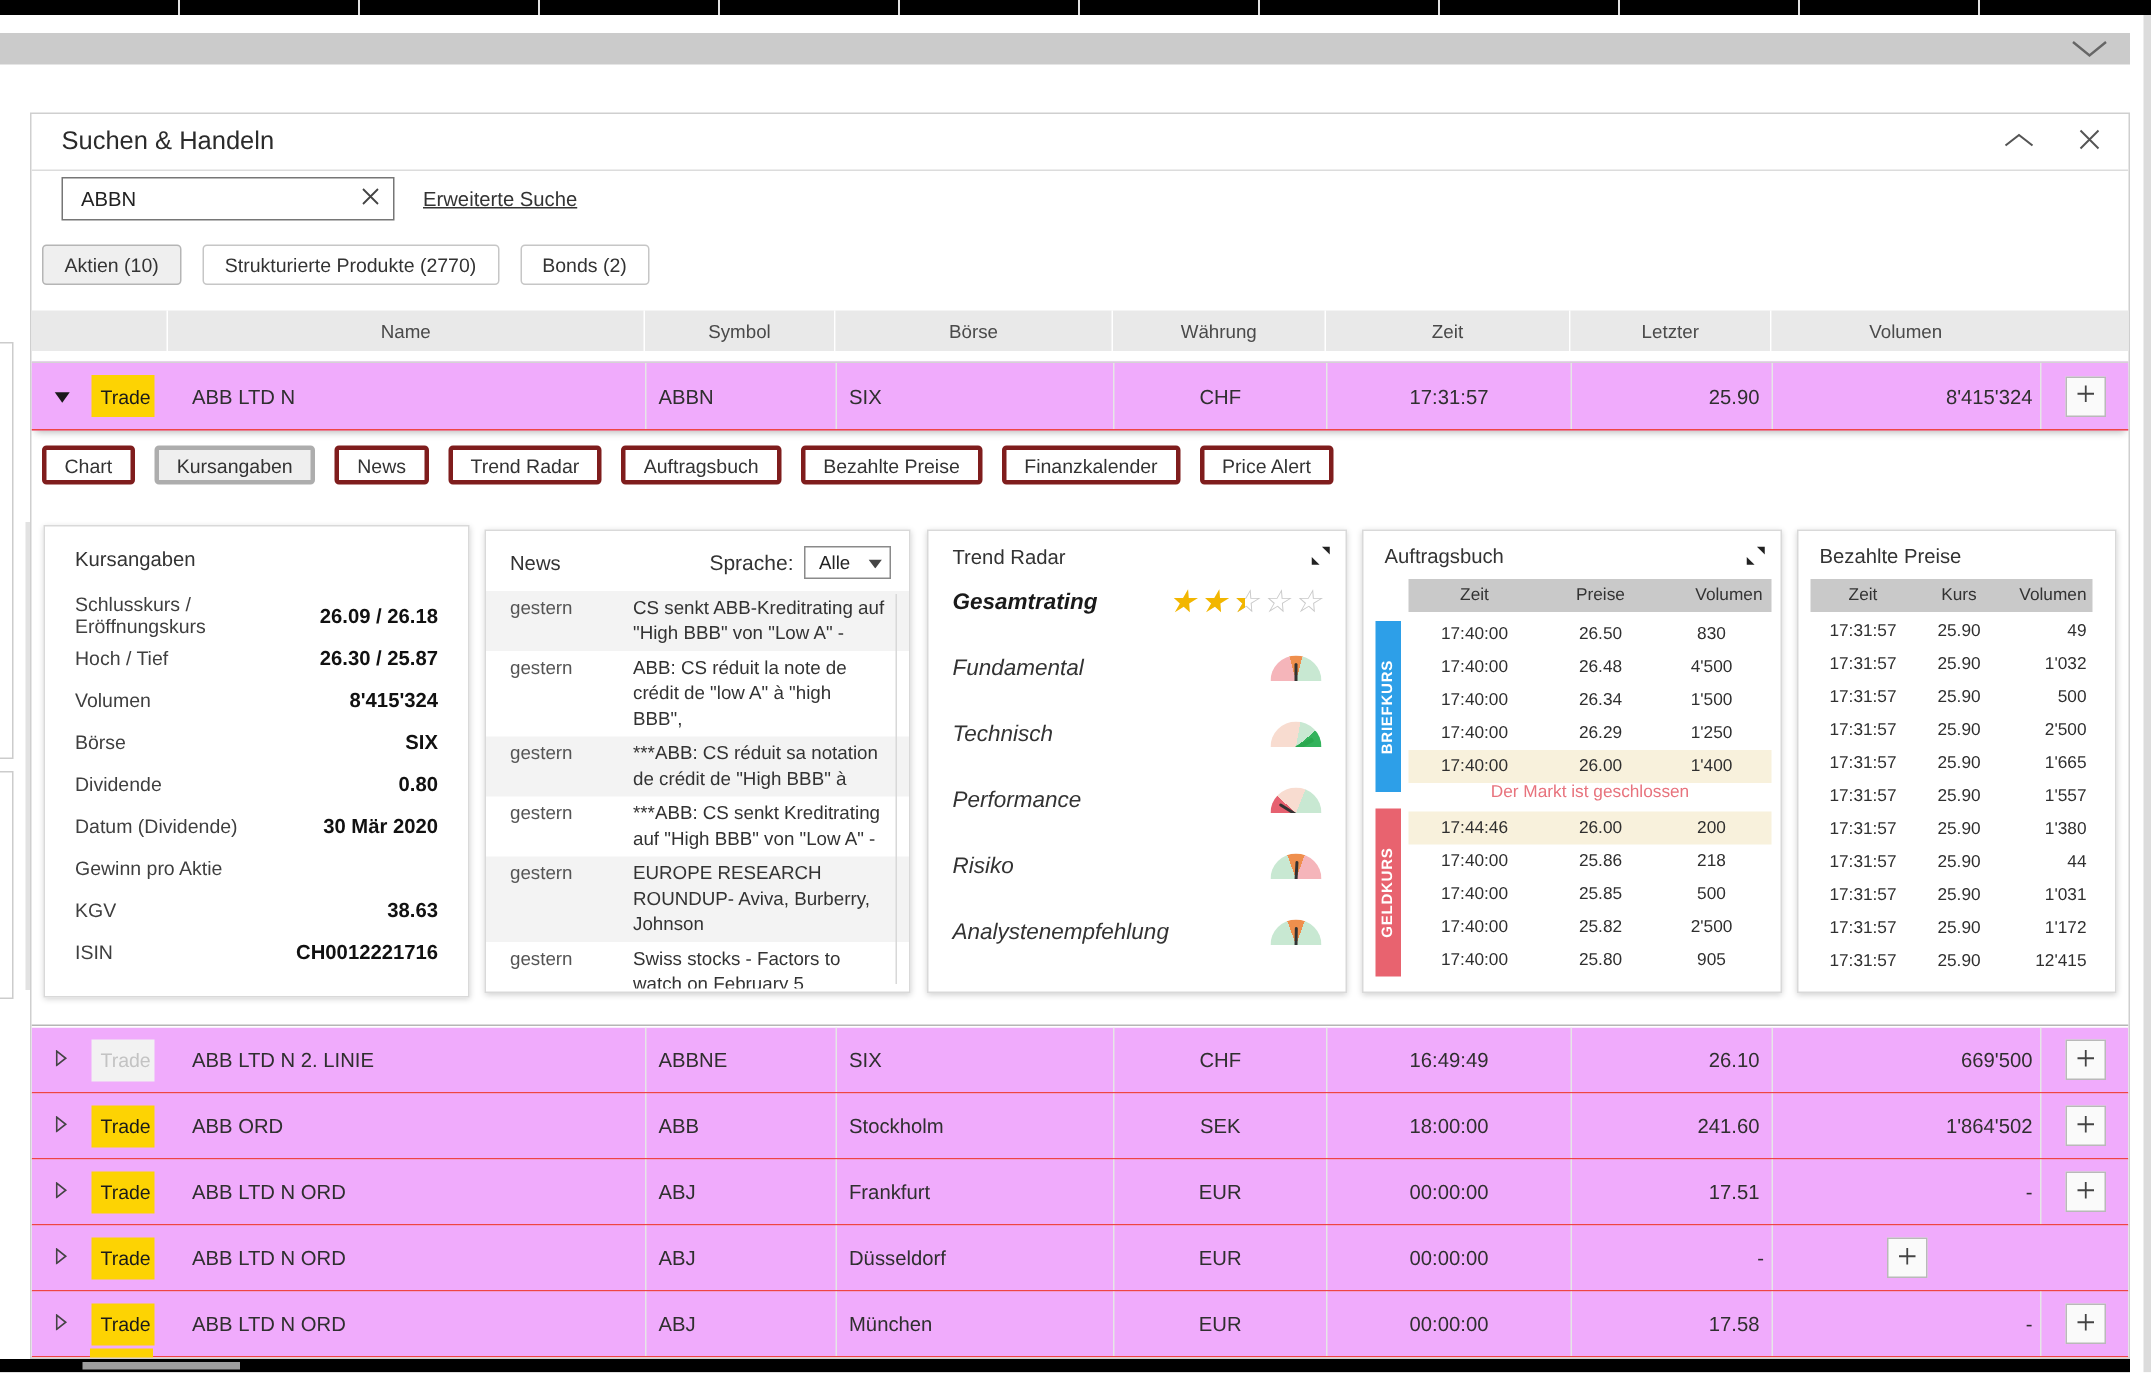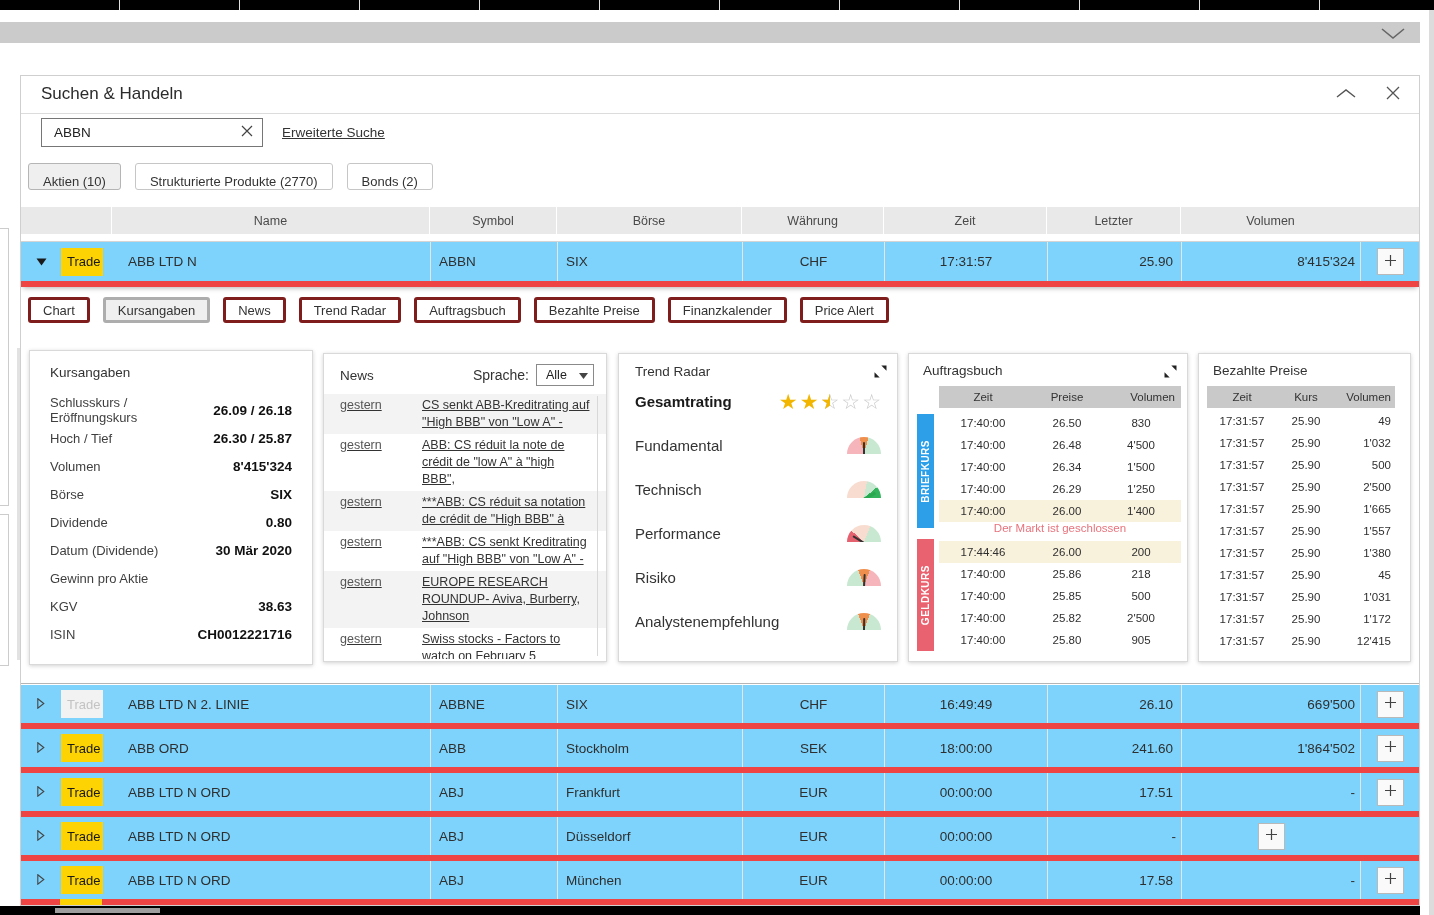--- a/index.html
+++ b/index.html
@@ -31,32 +31,32 @@
 
   .search-box{position:absolute;left:20px;top:42px;width:222px;height:29px;border:1px solid #767676;
     display:flex;align-items:center;box-sizing:border-box;background:#fff;}
   .search-input{flex:1;min-width:0;border:none;outline:none;background:transparent;
     font-family:inherit;font-size:13.5px;color:#222;padding:0 0 0 12px;}
   .search-clear{width:30px;display:flex;justify-content:center;cursor:pointer;background:none;border:none;padding:0;}
   .adv-link{position:absolute;left:261px;top:49px;font-size:13.5px;color:#333;text-decoration:underline;cursor:pointer;}
 
   #chips{position:absolute;left:7px;top:87px;display:flex;gap:14px;}
   .chip{height:27px;padding:0 14px;border:1px solid #c6c6c6;border-radius:3px;background:#fff;
-    font-size:13px;color:#333;display:flex;align-items:flex-end;cursor:pointer;box-sizing:border-box;}
+    font-size:13px;color:#333;display:flex;align-items:center;cursor:pointer;box-sizing:border-box;}
   .chip.selected{background:#efefef;border-color:#b5b5b5;}
 
   
   .tbl-header{position:absolute;left:0;top:131px;right:0;height:27px;display:grid;
     grid-template-columns:91px 318px 127px 185px 142px 163px 134px 179px 1fr;}
   .hcell{background:#e9e9e9;border-right:1px solid #fff;display:flex;align-items:center;
     justify-content:center;font-size:12.5px;color:#4a4a4a;}
   .hcell:last-child{border-right:none;}
 
   .trow{display:grid;grid-template-columns:40px 51px 318px 127px 185px 142px 163px 134px 179px 1fr;
-    height:44px;border-bottom:6px solid #ef4444;background:#7dd3fc;box-sizing:border-box;}
+    height:44px;border-bottom:1px solid #ef4444;background:#f0abfc;box-sizing:border-box;}
   .trow .cell{display:flex;align-items:center;font-size:13.5px;color:#2f2f2f;height:100%;box-sizing:border-box;}
   .c-exp{justify-content:center;cursor:pointer;}
   .c-trade{justify-content:flex-start;}
   .c-name{padding-left:16px;}
   .c-sym,.c-boerse{padding-left:8px;border-left:1px solid #e6e6e6;}
   .c-waehrung,.c-zeit{justify-content:center;border-left:1px solid #e6e6e6;}
   .c-letzter{justify-content:flex-end;padding-right:8px;border-left:1px solid #e6e6e6;}
   .c-vol{justify-content:flex-end;padding-right:5px;border-left:1px solid #e6e6e6;}
   .c-plus{justify-content:center;border-left:1px solid #e6e6e6;}
   .trow .exp-down{display:none;}
@@ -90,29 +90,29 @@
   .kv-label{font-size:13px;color:#3f3f3f;}
   .kv-value{font-size:13.5px;font-weight:bold;color:#111;white-space:nowrap;}
 
   .p-news{left:302px;top:277px;width:284px;height:309px;}
   .news-head{display:flex;align-items:center;padding:10px 12px 8px 16px;}
   .news-lang{margin-left:auto;display:flex;align-items:center;gap:7px;}
   .news-lang-label{font-size:14px;color:#333;}
   .lang-select{width:58px;height:22px;border:1px solid #8a8a8a;display:flex;align-items:center;
     padding:0 5px 0 9px;font-size:12.5px;color:#222;cursor:pointer;box-sizing:border-box;}
   .lang-select .caret{margin-left:auto;}
-  #news-list{overflow:hidden;height:265px;text-decoration:underline;}
+  #news-list{overflow:hidden;height:265px;}
   .news-item{display:grid;grid-template-columns:82px 1fr;padding:3px 16px 3px 16px;
     font-size:12.5px;line-height:17px;color:#333;min-height:34px;box-sizing:border-box;}
   .news-item.alt{background:#f3f3f3;}
   .news-date{color:#555;}
   .news-divider{position:absolute;right:8px;top:42px;bottom:5px;width:1px;background:#d8d8d8;}
 
   .p-trend{left:597px;top:277px;width:280px;height:309px;padding:10px 16px 0 16px;}
-  .trend-row{display:flex;justify-content:space-between;align-items:center;height:44px;}
+  .trend-row{display:flex;justify-content:space-between;align-items:center;height:44px;font-style:italic;}
   .trend-label{font-size:15px;color:#333;}
   .trend-row.overall .trend-label{font-weight:bold;color:#1a1a1a;}
   #stars{display:flex;gap:2px;}
   .star{font-size:21px;line-height:1;color:#f2b600;position:relative;display:inline-block;}
   .star.empty{color:#c9c9c9;}
   .star.half .star-base{color:#c9c9c9;}
   .star.half .star-fill{position:absolute;left:0;top:0;width:52%;overflow:hidden;color:#f2b600;}
   .gauge{position:relative;width:34px;height:17px;border-radius:17px 17px 0 0;overflow:hidden;}
   .gauge-needle{position:absolute;left:50%;bottom:-1px;width:2px;height:13px;border-radius:1px;
     transform-origin:50% 100%;background:#333;}
@@ -537,21 +537,21 @@
     <span class="bp-vol">1'557</span>
   </div>
           <div class="bp-row">
     <span class="bp-zeit">17:31:57</span>
     <span class="bp-kurs">25.90</span>
     <span class="bp-vol">1'380</span>
   </div>
           <div class="bp-row">
     <span class="bp-zeit">17:31:57</span>
     <span class="bp-kurs">25.90</span>
-    <span class="bp-vol">45</span>
+    <span class="bp-vol">44</span>
   </div>
           <div class="bp-row">
     <span class="bp-zeit">17:31:57</span>
     <span class="bp-kurs">25.90</span>
     <span class="bp-vol">1'031</span>
   </div>
           <div class="bp-row">
     <span class="bp-zeit">17:31:57</span>
     <span class="bp-kurs">25.90</span>
     <span class="bp-vol">1'172</span>

